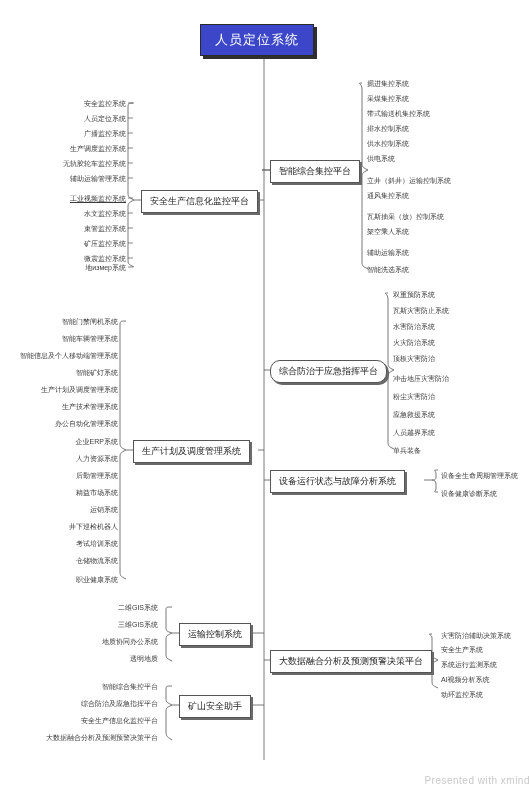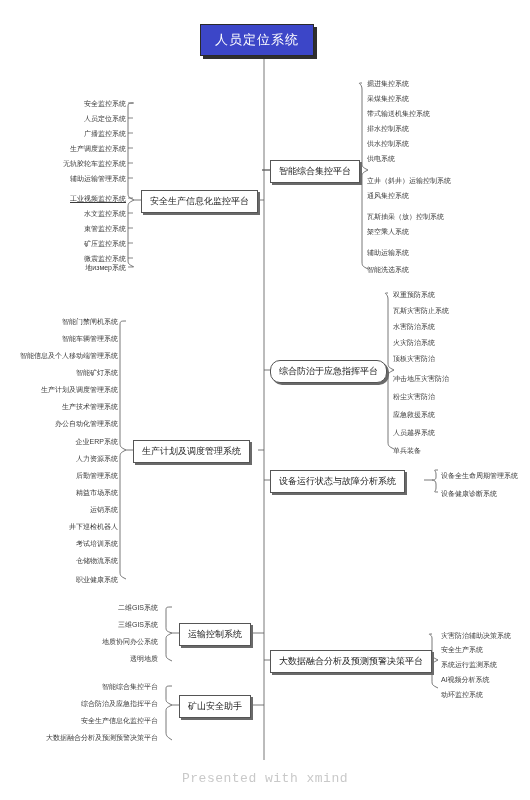--- a/index.html
+++ b/index.html
@@ -32,21 +32,21 @@
   .leaf{
     position:absolute;font-size:7px;color:#3a3a3a;
     white-space:nowrap;line-height:9px;
   }
   .leaf.r{text-align:right;}
   .leaf.l{text-align:left;}
   .underline{text-decoration:underline;}
 
   .watermark{
     position:absolute;left:0;right:0;bottom:14px;
-    text-align:center;color:#c9c9c9;font-size:13px;letter-spacing:.5px;font-family:Liberation Mono, monospace;
+    text-align:right;color:#c9c9c9;font-size:10px;letter-spacing:.5px;
   }
 </style>
 </head>
 <body>
 
 <div id="canvas">
 
   <svg class="links" viewBox="0 0 530 800">
     <g fill="none" stroke="#555555" stroke-width="0.8">
 

